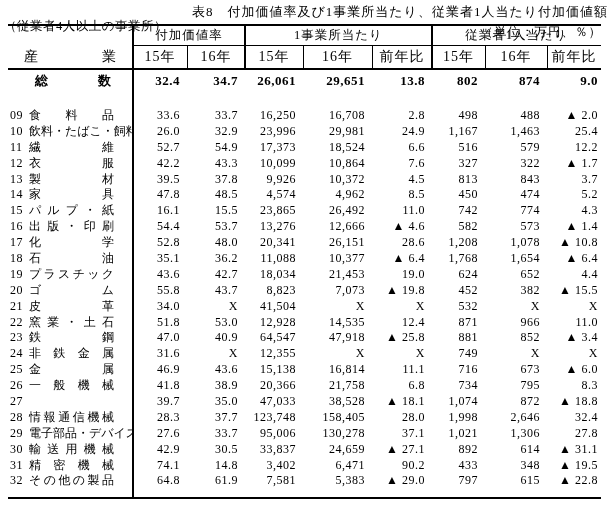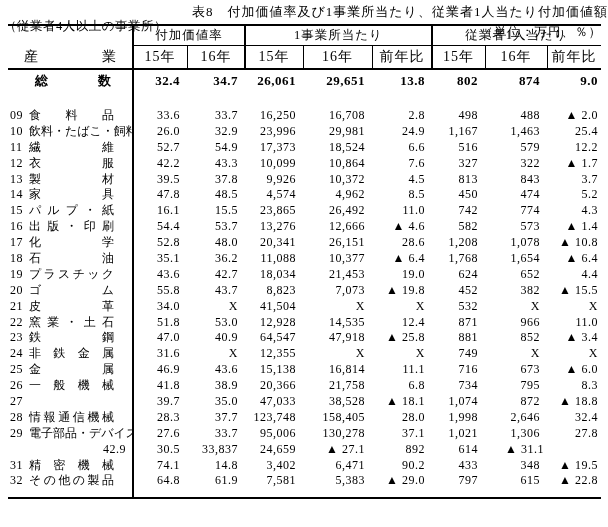--- a/index.html
+++ b/index.html
@@ -449,20 +449,24 @@
     <div class="val">33.7</div>
     <div class="val">95,006</div>
     <div class="val">130,278</div>
     <div class="val">37.1</div>
     <div class="val">1,021</div>
     <div class="val">1,306</div>
     <div class="val last">27.8</div>
   </div>
 
   <div class="row">
+    <div class="cell-label">
+      <span class="code">30</span>
+      <span class="label">輸送用機械</span>
+    </div>
     <div class="val">42.9</div>
     <div class="val">30.5</div>
     <div class="val">33,837</div>
     <div class="val">24,659</div>
     <div class="val">▲ 27.1</div>
     <div class="val">892</div>
     <div class="val">614</div>
     <div class="val last">▲ 31.1</div>
   </div>
 

